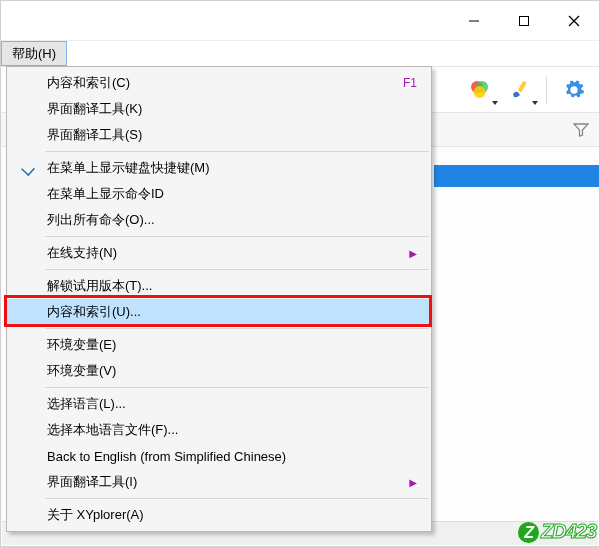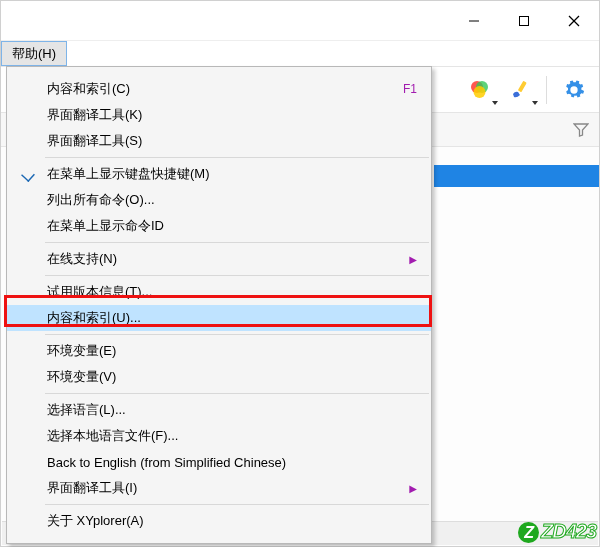--- a/index.html
+++ b/index.html
@@ -121,21 +121,21 @@
   }
   
   .dropdown {
     position: absolute;
     top: 66px;
     left: 6px;
     width: 426px;
     background: #f5f5f5;
     border: 1px solid #b8b8b8;
     box-shadow: 3px 3px 4px rgba(0,0,0,.22);
-    padding: 9px 0;
+    padding: 3px 0;
     z-index: 50;
   }
   .mi {
     display: flex;
     align-items: center;
     height: 26px;
     padding: 0 14px 0 40px;
     position: relative;
     color: #000;
     white-space: nowrap;
@@ -267,33 +267,33 @@
       <span>界面翻译工具(K)</span>
     </div>
     <div class="mi">
       <span>界面翻译工具(S)</span>
     </div>
     <div class="msep"></div>
     <div class="mi checked">
       <span>在菜单上显示键盘快捷键(M)</span>
     </div>
     <div class="mi">
+      <span>在菜单上显示命令ID</span>
+    </div>
+    <div class="mi">
       <span>列出所有命令(O)...</span>
-    </div>
-    <div class="mi">
-      <span>在菜单上显示命令ID</span>
     </div>
     <div class="msep"></div>
     <div class="mi">
       <span>在线支持(N)</span>
       <span class="shortcut" style="font-size: 10px;">▶</span>
     </div>
     <div class="msep"></div>
     <div class="mi">
-      <span>试用版本信息(T)...</span>
+      <span>解锁试用版本(T)...</span>
     </div>
     <div class="mi highlight">
       <span>内容和索引(U)...</span>
     </div>
     <div class="msep"></div>
     <div class="mi">
       <span>环境变量(E)</span>
     </div>
     <div class="mi">
       <span>环境变量(V)</span>

